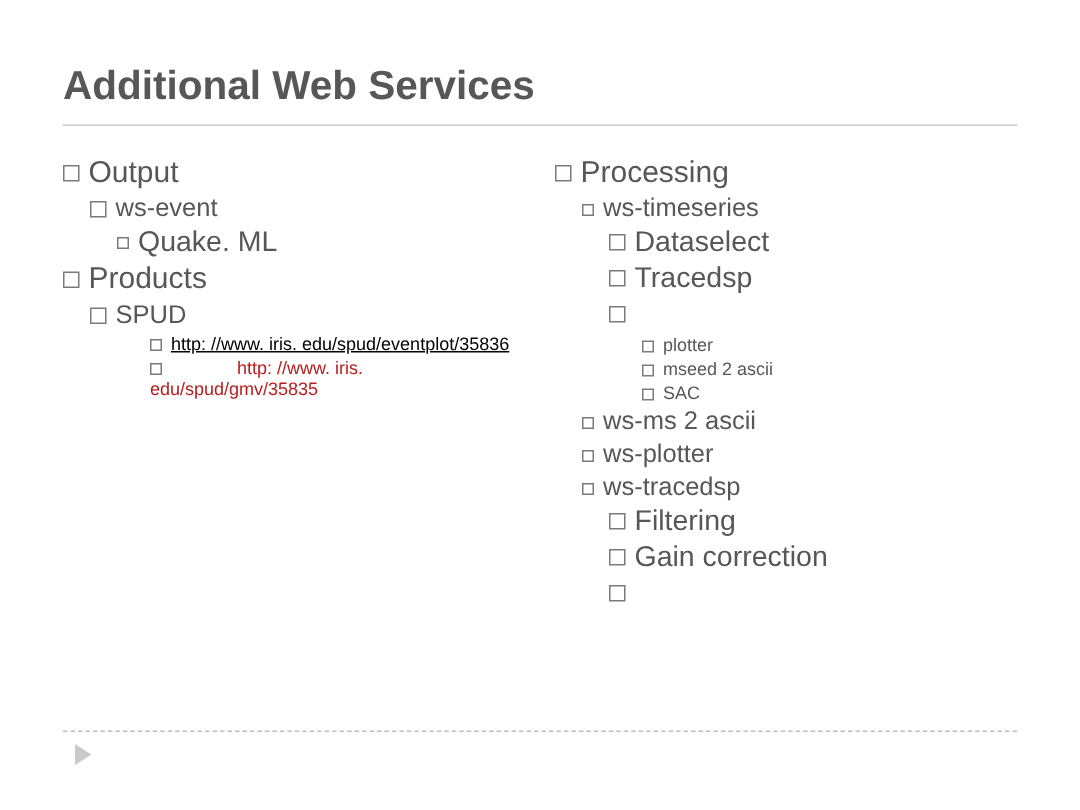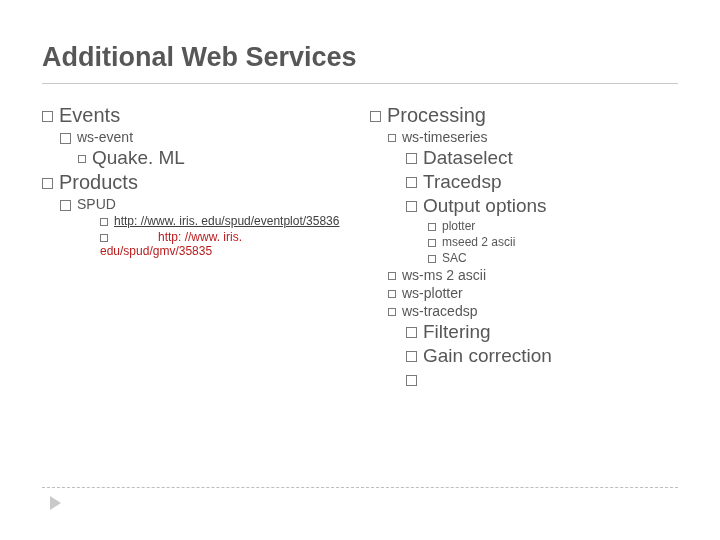--- a/index.html
+++ b/index.html
@@ -17,34 +17,34 @@
     font-weight: 700;
     padding-bottom: 10px;
     border-bottom: 1px solid #c9c9c9;
     margin-bottom: 18px;
   }
   .cols { display: flex; }
   .col  { flex: 1; }
   .col-right { padding-left: 20px; }
 
   .lv1 { font-size: 20px; font-weight: 400; margin: 2px 0 2px 0; }
-  .lv2 { font-size: 14px; font-weight: 400; margin: 2px 0 2px 18px; }
+  .lv2 { font-size: 17px; font-weight: 400; margin: 2px 0 2px 18px; }
   .lv3 { font-size: 19px; font-weight: 400; margin: 2px 0 2px 36px; }
   .lv4 { font-size: 12px; font-weight: 400; margin: 2px 0 2px 58px; }
 
   .box, .sbox {
     display: inline-block;
     border: 1px solid #7a7a7a;
     vertical-align: middle;
     margin-right: 6px;
   }
   .box  { width: 11px; height: 11px; }
   .sbox { width: 8px; height: 8px; }
 
-  a.link { color: #404040; text-decoration: underline; }
+  a.link { color: #000000; text-decoration: underline; }
   .plain { color: #b91c1c; margin-left: 44px; }
 
   .footer-line {
     position: absolute;
     left: 42px;
     right: 42px;
     bottom: 52px;
     border-top: 1px dashed #bdbdbd;
   }
   .footer-arrow {
@@ -59,21 +59,21 @@
 </style>
 </head>
 <body>
 
 <div class="title">Additional Web Services</div>
 
 <div class="cols">
 
   <div class="col">
     <div class="lv1">
-      <span class="box"></span><span>Events</span>
+      <span class="box"></span><span>Output</span>
     </div>
     <div class="lv2">
       <span class="box"></span><span>ws-event</span>
     </div>
     <div class="lv3">
       <span class="sbox"></span><span>Quake. ML</span>
     </div>
 
     <div class="lv1">
       <span class="box"></span><span>Products</span>
@@ -96,21 +96,21 @@
     <div class="lv2">
       <span class="sbox"></span><span>ws-timeseries</span>
     </div>
     <div class="lv3">
       <span class="box"></span><span>Dataselect</span>
     </div>
     <div class="lv3">
       <span class="box"></span><span>Tracedsp</span>
     </div>
     <div class="lv3">
-      <span class="box"></span><span>Output options</span>
+      <span class="box"></span>
     </div>
     <div class="lv4">
       <span class="sbox"></span><span>plotter</span>
     </div>
     <div class="lv4">
       <span class="sbox"></span><span>mseed 2 ascii</span>
     </div>
     <div class="lv4">
       <span class="sbox"></span><span>SAC</span>
     </div>

